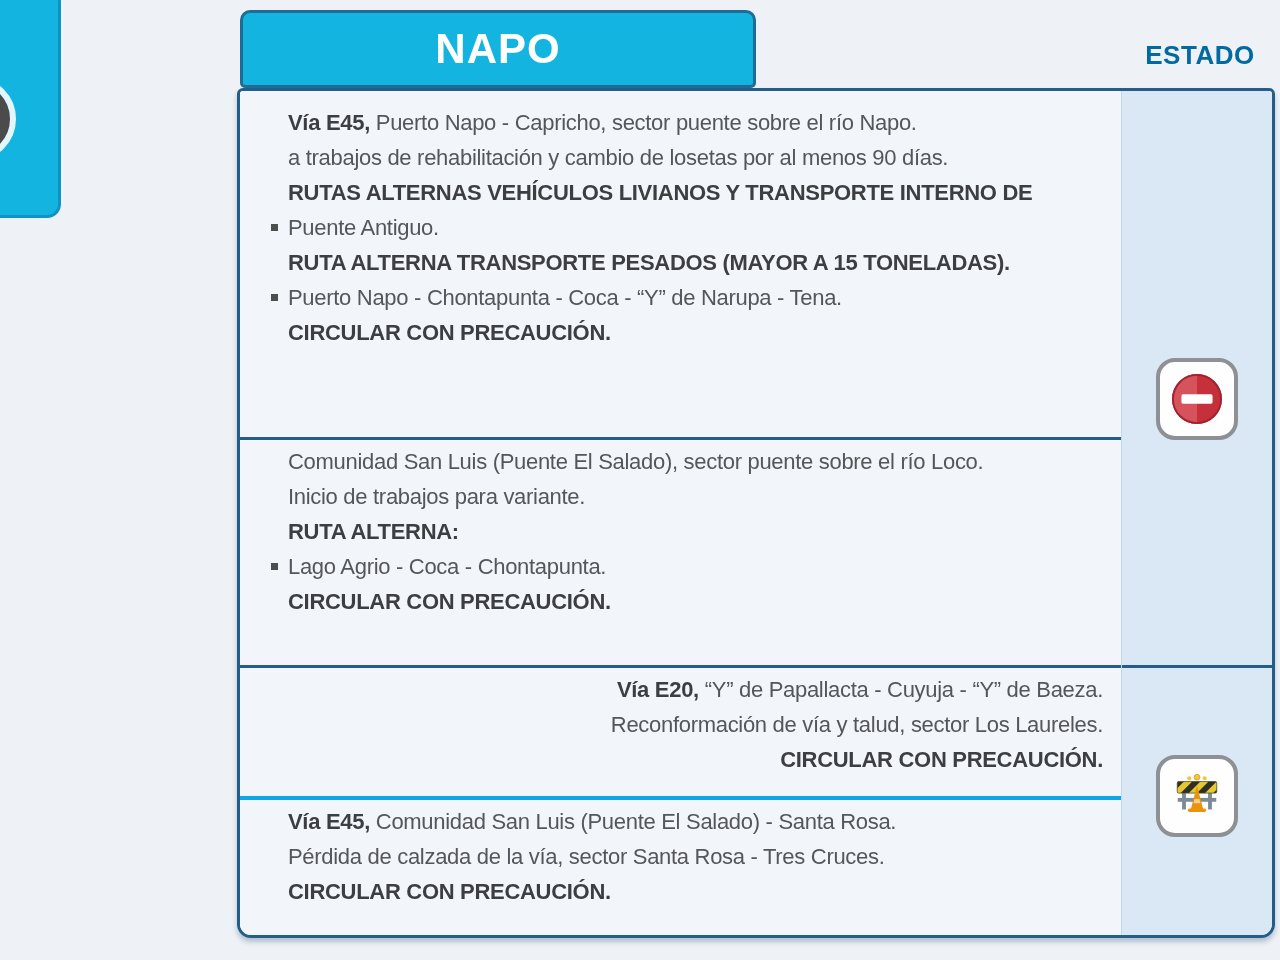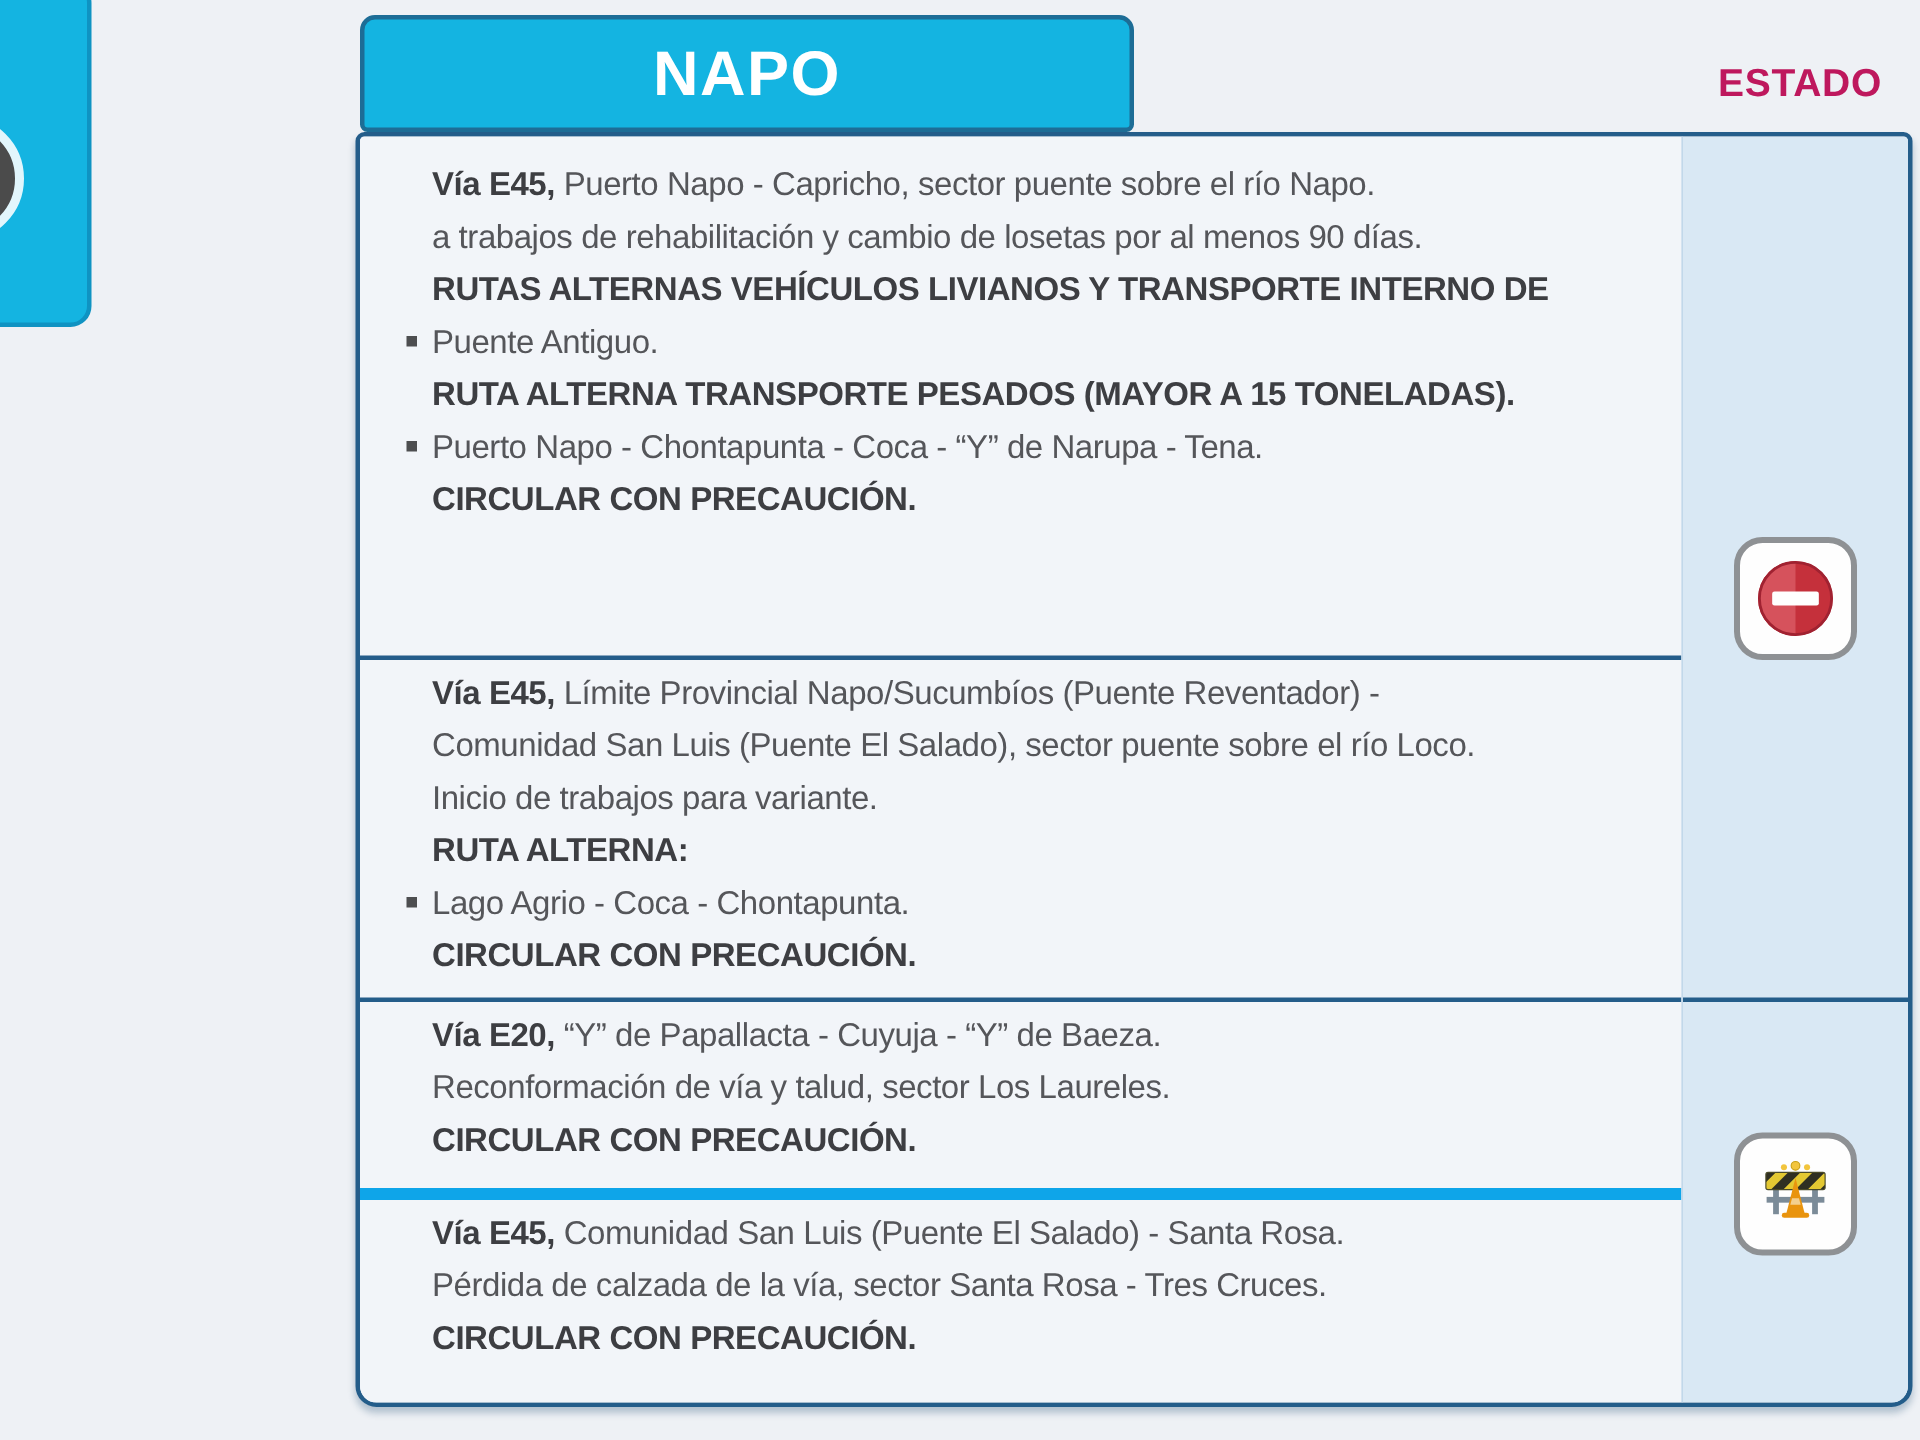--- a/index.html
+++ b/index.html
@@ -29,39 +29,39 @@
     box-sizing:border-box;z-index:3;
   }
   .province-tab .title{
     color:#ffffff;font-weight:700;font-size:42px;letter-spacing:1px;
   }
 
   
   .estado-label{
     position:absolute;left:1125px;top:40px;width:150px;
     text-align:center;font-weight:700;font-size:26px;letter-spacing:.5px;
-    color:#be185d;
+    color:#0369a1;
   }
 
   
   .road-table{
     position:absolute;left:237px;top:88px;width:1038px;height:850px;
     border:3px solid #245d8a;border-radius:6px 6px 14px 14px;
     box-sizing:border-box;display:flex;overflow:hidden;
     background:#f2f5f9;
     box-shadow:0 4px 5px rgba(23,69,107,.28);
     z-index:2;
   }
   .content-col{flex:1 1 auto;display:flex;flex-direction:column;background:#f2f5f9;}
   .estado-col{flex:0 0 150px;display:flex;flex-direction:column;background:#d9e8f4;border-left:1px solid #c2d8ea;}
 
   .row{box-sizing:border-box;padding:4px 18px 0 48px;}
   .row-1{height:349px;border-bottom:3px solid #245d8a;padding-top:14px;}
   .row-2{height:228px;border-bottom:3px solid #245d8a;}
-  .row-3{height:132px;border-bottom:8px solid #0ea5e9;}
+  .row-3{height:132px;border-bottom:4px solid #0ea5e9;text-align:right;}
   .row-4{flex:1 1 auto;}
 
   .line{
     position:relative;line-height:35px;font-size:22px;white-space:nowrap;
     color:#55565a;letter-spacing:-0.3px;
   }
   .line .b{font-weight:700;color:#3d3e42;}
   .line.bold{font-weight:700;color:#3d3e42;}
   .line .dot{
     position:absolute;left:-17px;top:14px;width:7px;height:7px;background:#4d4e50;
@@ -101,21 +101,20 @@
         <div class="row row-1">
           <div class="line mixed"><span class="b">Vía E45,</span><span> Puerto Napo - Capricho, sector puente sobre el río Napo.</span></div>
           <div class="line normal"><span>a trabajos de rehabilitación y cambio de losetas por al menos 90 días.</span></div>
           <div class="line bold"><span>RUTAS ALTERNAS VEHÍCULOS LIVIANOS Y TRANSPORTE INTERNO DE</span></div>
           <div class="line bullet"><span class="dot"></span><span>Puente Antiguo.</span></div>
           <div class="line bold"><span>RUTA ALTERNA TRANSPORTE PESADOS (MAYOR A 15 TONELADAS).</span></div>
           <div class="line bullet"><span class="dot"></span><span>Puerto Napo - Chontapunta - Coca - “Y” de Narupa - Tena.</span></div>
           <div class="line bold"><span>CIRCULAR CON PRECAUCIÓN.</span></div>
         </div>
         <div class="row row-2">
-          <div class="line mixed"><span class="b">Vía E45,</span><span> Límite Provincial Napo/Sucumbíos (Puente Reventador) -</span></div>
           <div class="line normal"><span>Comunidad San Luis (Puente El Salado), sector puente sobre el río Loco.</span></div>
           <div class="line normal"><span>Inicio de trabajos para variante.</span></div>
           <div class="line bold"><span>RUTA ALTERNA:</span></div>
           <div class="line bullet"><span class="dot"></span><span>Lago Agrio - Coca - Chontapunta.</span></div>
           <div class="line bold"><span>CIRCULAR CON PRECAUCIÓN.</span></div>
         </div>
         <div class="row row-3">
           <div class="line mixed"><span class="b">Vía E20,</span><span> “Y” de Papallacta - Cuyuja - “Y” de Baeza.</span></div>
           <div class="line normal"><span>Reconformación de vía y talud, sector Los Laureles.</span></div>
           <div class="line bold"><span>CIRCULAR CON PRECAUCIÓN.</span></div>

